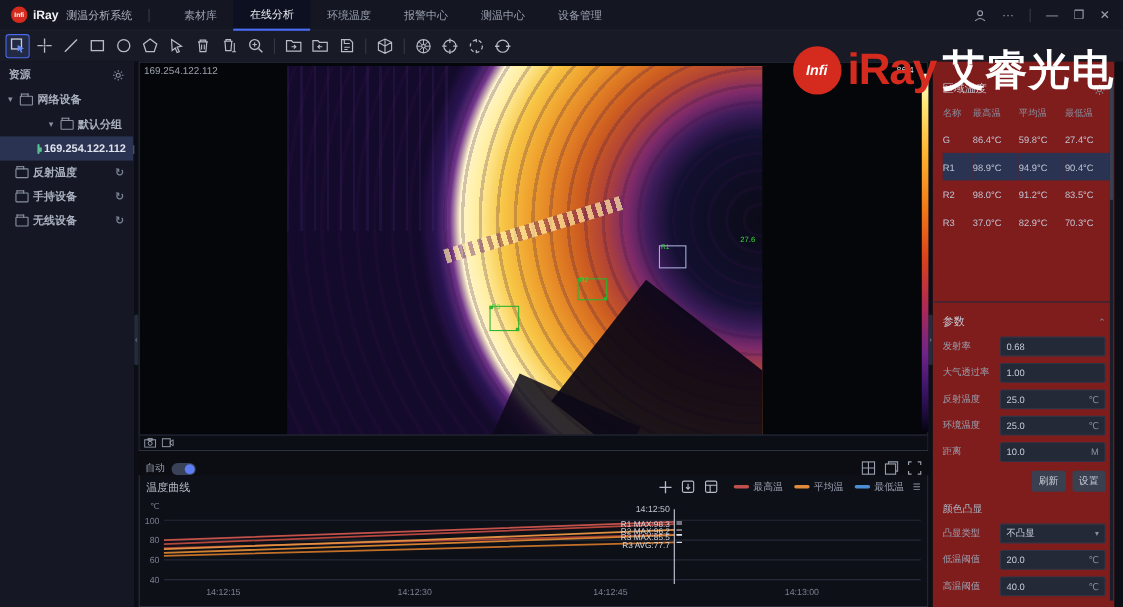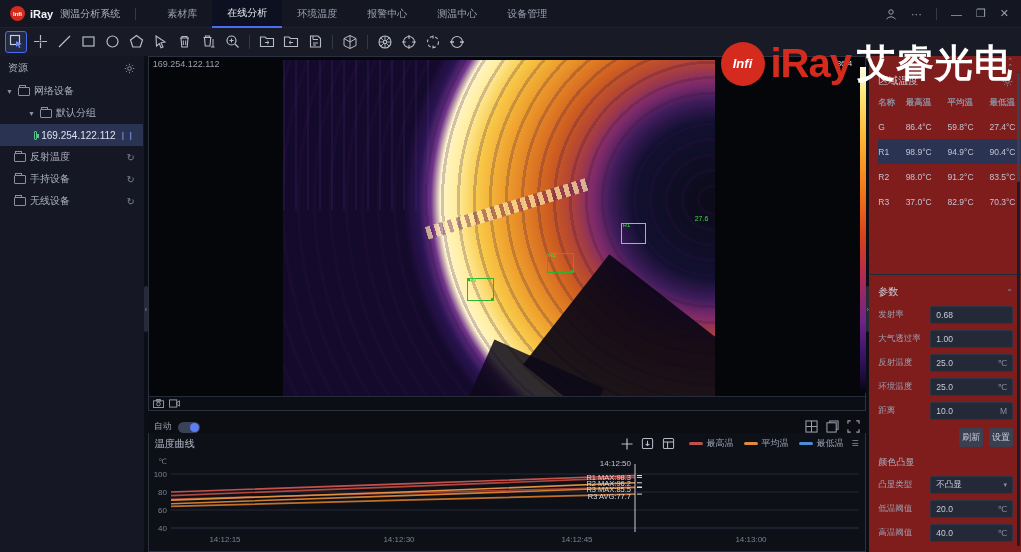--- a/index.html
+++ b/index.html
@@ -23,26 +23,26 @@
 
   
   .toolbar { height:28px; background:#181b26; display:flex; align-items:center; gap:4px; padding:0 6px; border-bottom:1px solid #23273500; }
   .tool { width:20px; height:20px; display:flex; align-items:center; justify-content:center; border-radius:2px; }
   .tool svg { display:block; }
   .tool.active { background:#232a44; outline:1px solid #4a6cf0; }
   .tool-sep { width:1px; height:14px; background:#333848; margin:0 3px; }
 
   
   .content { display:flex; height:496px; }
-  .sidebar { width:144px; background:#151824; border-right:1px solid #23273500; position:relative; }
+  .sidebar { width:122px; background:#151824; border-right:1px solid #23273500; position:relative;font-weight:bold; }
   .side-head { height:24px; display:flex; align-items:center; justify-content:space-between; padding:0 8px; font-size:10px; color:#a8adbc; }
   .tree { font-size:10px; }
   .tree-row { height:22px; display:flex; align-items:center; gap:4px; padding-left:6px; color:#aab0bf; cursor:pointer; position:relative; }
   .tree-row .arrow { font-size:7px; color:#8a90a0; width:8px; }
-  .tree-row.d1 { padding-left:28px; }
+  .tree-row.d1 { padding-left:28px;margin-left:15px; }
   .tree-row.d2 { padding-left:34px; }
   .tree-row.selected { background:#2a3352; color:#dfe3ee; }
   .folder { width:12px; height:9px; border:1px solid #8a90a0; border-radius:1px; position:relative; }
   .folder:before { content:""; position:absolute; top:-3px; left:0; width:5px; height:2px; border:1px solid #8a90a0; border-bottom:none; }
   .cam-ic { position:relative; width:13px; height:9px; border:1px solid #58c08a; border-radius:1px; background:#1d3b2c; }
   .cam-ic:after { content:""; position:absolute; right:-3px; top:2px; width:3px; height:4px; background:#58c08a; }
   .refresh { margin-left:auto; margin-right:8px; color:#7a8090; font-size:10px; }
   .dev-tail { margin-left:auto; margin-right:8px; color:#6a7ac0; font-size:8px; letter-spacing:1px; }
 
   .gutter { width:4px; background:#0c0e15; position:relative; }
@@ -96,21 +96,21 @@
   .legend { display:flex; align-items:center; gap:10px; margin-left:6px; }
   .legend-item { display:flex; align-items:center; gap:4px; font-size:9px; color:#9aa0b0; cursor:pointer; }
   .legend-swatch { width:14px; height:3px; border-radius:2px; }
   .collapse-ch { font-size:8px; color:#8a90a0; cursor:pointer; }
 
   
   .rpanel { width:165px; background:#7f1d1d; border-left:1px solid #23273500; position:relative; font-size:9px; overflow:hidden; }
   .rp-top { height:14px; display:flex; justify-content:flex-end; padding:2px 8px 0 0; color:#8a90a0; font-size:7px; line-height:6px; }
   .rp-sec-head { height:22px; display:flex; align-items:center; justify-content:space-between; padding:0 8px; color:#c8ccd8; font-size:10px; }
   .rt-table { width:153px; margin:0 4px 0 8px; border-collapse:collapse; }
-  .rt-table th { font-size:8.5px; color:#8a90a0; font-weight:bold; text-align:left; height:22px; }
+  .rt-table th { font-size:8.5px; color:#8a90a0; font-weight:normal; text-align:left; height:22px; }
   .rt-table td { font-size:8.5px; color:#c0c4d2; height:25px; }
   .rt-table tr.sel td { background:#2a3352; }
   .rp-divider { height:1px; background:#23283a; margin:6px 0; }
   .rp-sub { padding:2px 8px 4px; color:#aab0bf; font-size:9px; }
   .fieldrow { display:flex; align-items:center; padding:3px 8px; gap:4px; }
   .fieldrow .flabel { width:48px; color:#9aa0b0; font-size:8.5px; flex:none; }
   .finput { flex:1; height:18px; background:#242937; border:1px solid #2e3446; border-radius:2px;
     display:flex; align-items:center; padding:0 5px; color:#c8ccd8; font-size:8.5px; }
   .finput .unit { margin-left:auto; color:#8a90a0; }
   .finput .caret { margin-left:auto; color:#8a90a0; font-size:7px; }

